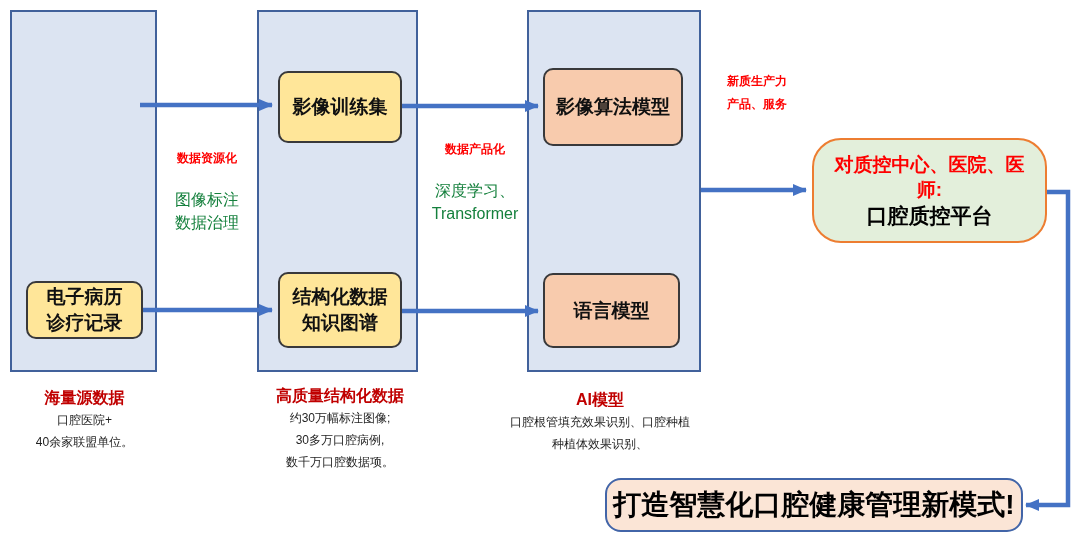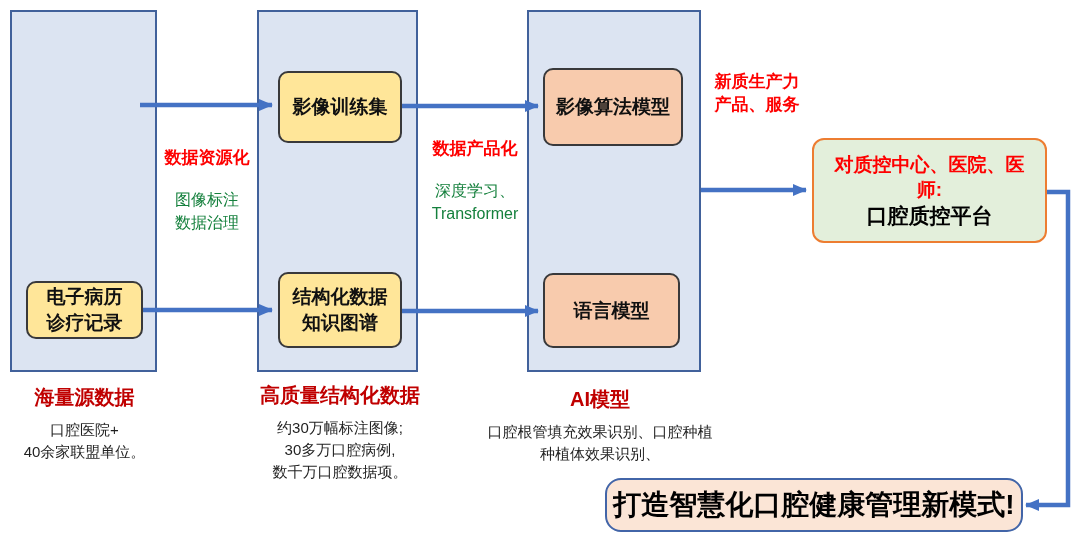--- a/index.html
+++ b/index.html
@@ -33,21 +33,21 @@
     z-index:3;
   }
   .node.yellow{background:#ffe699;}
   .node.orange{background:#f8cbad;}
 
   
   .platform{
     box-sizing:border-box;
     background:#e3efdb;
     border:2px solid #ed7d31;
-    border-radius:12px;
+    border-radius:29px;
     display:flex;flex-direction:column;align-items:center;justify-content:center;
     text-align:center;
     padding:0 17px;
     z-index:3;
   }
   .platform .audience{color:#fe0000;font-weight:700;font-size:19px;line-height:25px;}
   .platform .name{color:#000;font-weight:700;font-size:21px;line-height:27px;}
 
   
   .result{
@@ -56,27 +56,27 @@
     border:2.5px solid #4265a8;
     border-radius:16px;
     display:flex;align-items:center;justify-content:center;
     text-align:center;
     font-size:28px;font-weight:700;color:#000;
     z-index:3;
   }
 
   
   .proc-label{text-align:center;z-index:4;}
-  .proc-label .pl-title{color:#fe0000;font-weight:700;font-size:17px;line-height:22px;}
+  .proc-label .pl-title{color:#fe0000;font-weight:700;font-size:12px;line-height:22px;}
   .proc-label .pl-body{color:#15803d;font-size:16px;line-height:23px;margin-top:19px;}
 
   
   .caption{text-align:center;z-index:4;}
-  .caption .cap-title{color:#c00000;font-weight:700;font-size:20px;line-height:23px;}
-  .caption .cap-body{color:#1f1f1f;font-size:15px;line-height:22px;margin-top:10px;}
+  .caption .cap-title{color:#c00000;font-weight:700;font-size:16px;line-height:23px;}
+  .caption .cap-body{color:#1f1f1f;font-size:12px;line-height:22px;margin-top:0;}
 
   #arrow-layer{position:absolute;left:0;top:0;z-index:2;pointer-events:none;}
 </style>
 </head>
 <body>
 
 <div id="canvas">
 
   <div class="abs stage-col" style="left:10px;top:10px;width:147px;height:362px;"></div>
   <div class="abs stage-col" style="left:257px;top:10px;width:161px;height:362px;"></div>

